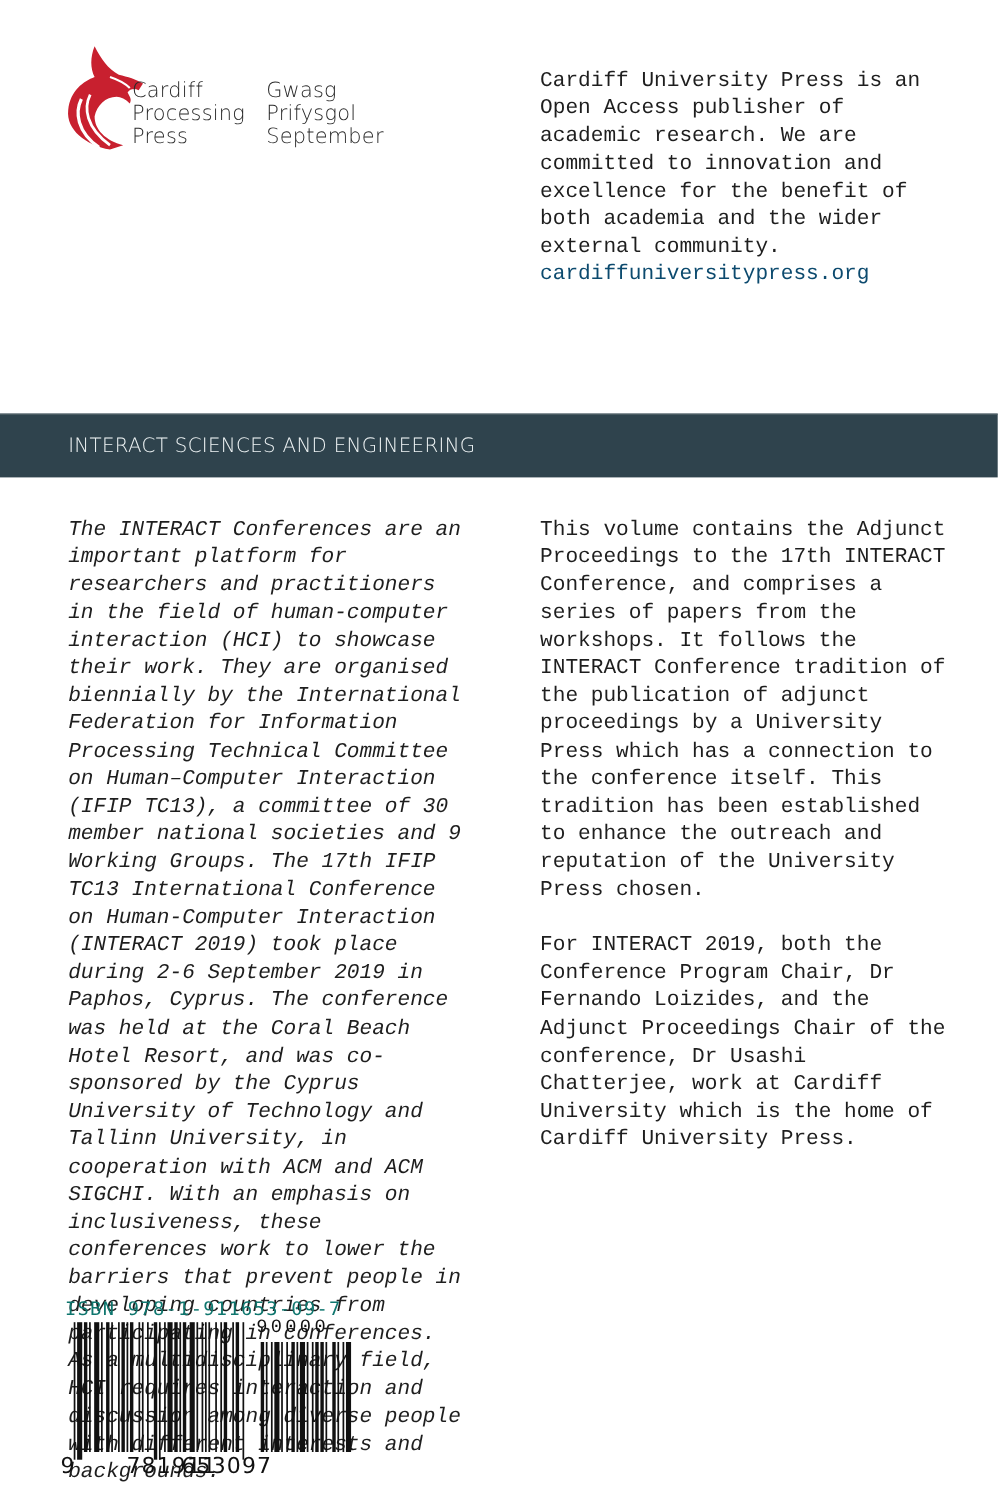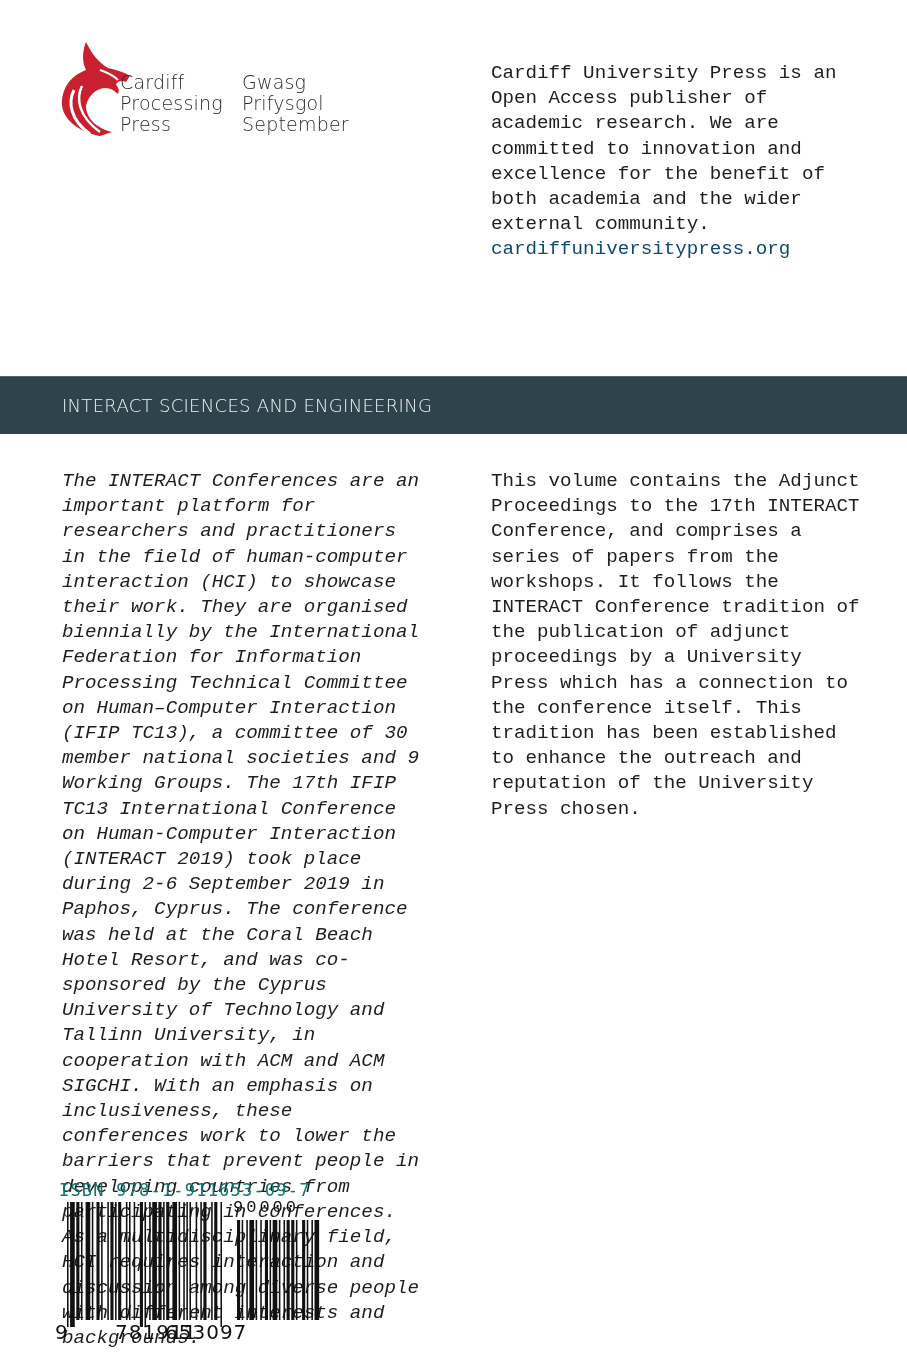--- a/index.html
+++ b/index.html
@@ -62,20 +62,21 @@
 <div class="band">
   <div class="band-label sans">INTERACT SCIENCES AND ENGINEERING</div>
 </div>
 
 <div class="col-left serif">
   <p>The INTERACT Conferences are an important platform for researchers and practitioners in the field of human-computer interaction (HCI) to showcase their work. They are organised biennially by the International Federation for Information Processing Technical Committee on Human–Computer Interaction (IFIP TC13), a committee of 30 member national societies and 9 Working Groups. The 17th IFIP TC13 International Conference on Human-Computer Interaction (INTERACT 2019) took place during 2-6 September 2019 in Paphos, Cyprus. The conference was held at the Coral Beach Hotel Resort, and was co-sponsored by the Cyprus University of Technology and Tallinn University, in cooperation with ACM and ACM SIGCHI. With an emphasis on inclusiveness, these conferences work to lower the barriers that prevent people in developing countries from participating in conferences. As a multidisciplinary field, HCI requires interaction and discussion among diverse people with different interests and backgrounds.</p>
 </div>
 
 <div class="col-right serif">
   <p>This volume contains the Adjunct Proceedings to the 17th INTERACT Conference, and comprises a series of papers from the workshops. It follows the INTERACT Conference tradition of the publication of adjunct proceedings by a University Press which has a connection to the conference itself.  This tradition has been established to enhance the outreach and reputation of the University Press chosen.</p>
+  <p>For INTERACT 2019, both the Conference Program Chair, Dr Fernando Loizides, and the Adjunct Proceedings Chair of the conference, Dr Usashi Chatterjee, work at Cardiff University which is the home of Cardiff University Press.</p>
 </div>
 
 <div class="barcode">
   <svg class="bars-svg" id="bars" width="270" height="170">
       <rect x="12" y="22" width="1.55" height="125" fill="#111"></rect>
       <rect x="15.100000000000001" y="22" width="4.65" height="125" fill="#111"></rect>
       <rect x="21.3" y="22" width="3.1" height="118" fill="#111"></rect>
       <rect x="25.950000000000003" y="22" width="1.55" height="118" fill="#111"></rect>
       <rect x="30.600000000000005" y="22" width="4.65" height="118" fill="#111"></rect>
       <rect x="36.800000000000004" y="22" width="1.55" height="118" fill="#111"></rect>

